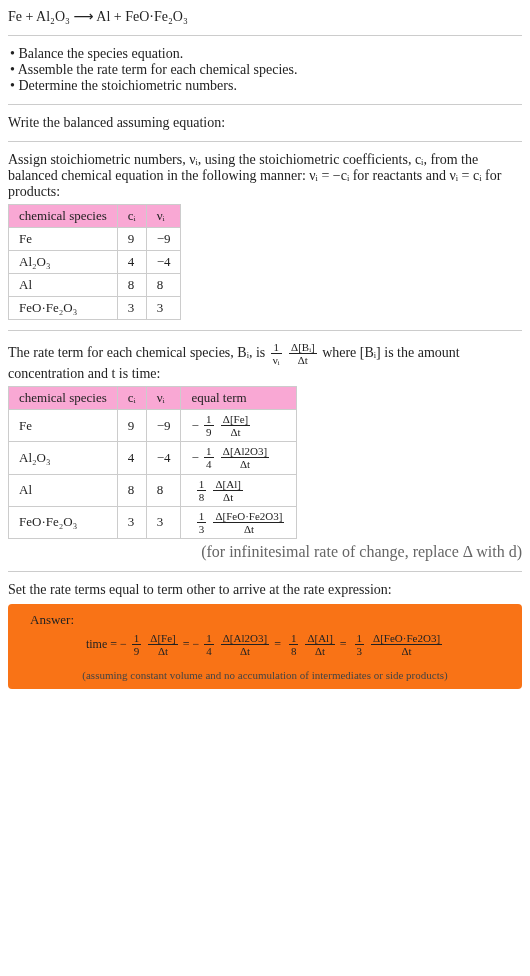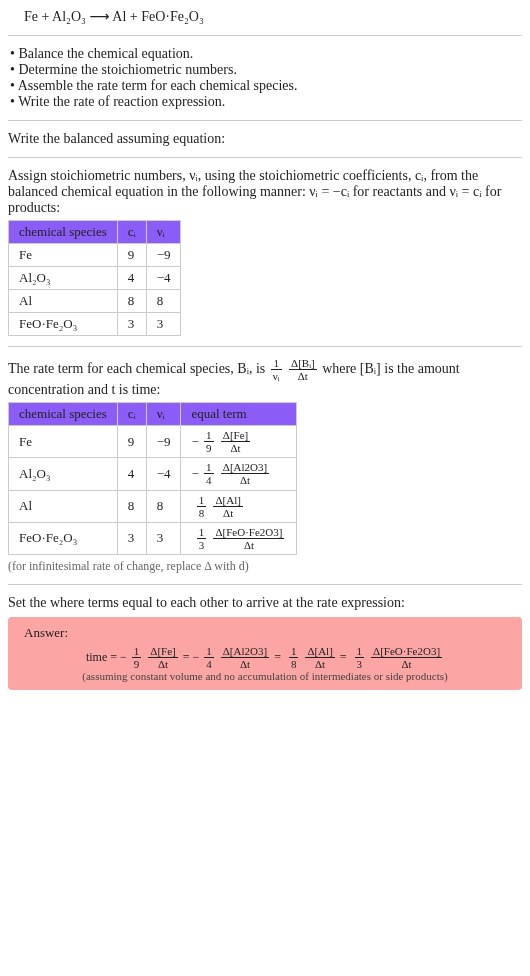--- a/index.html
+++ b/index.html
@@ -14,38 +14,37 @@
 .section {
   margin-bottom: 6px;
 }
 hr {
   border: none;
   border-top: 1px solid #ccc;
   margin: 10px 0;
 }
 .eq {
   font-family: Georgia, serif;
-  margin-left: 16px;
 }
 .bullet {
   margin-left: 2px;
 }
 table.data {
   border-collapse: collapse;
   margin: 4px 0;
 }
 table.data th, table.data td {
   border: 1px solid #ccc;
   padding: 3px 10px;
   text-align: left;
   font-weight: normal;
   font-size: 13px;
 }
 table.data th {
-  background: #8b5cf6;
+  background: #f9a8d4;
 }
 .frac {
   display: inline-block;
   vertical-align: middle;
   text-align: center;
   font-size: 11px;
   line-height: 1.1;
   margin: 0 2px;
 }
 .frac .num {
@@ -55,61 +54,61 @@
 }
 .frac .den {
   display: block;
   padding: 0 2px;
 }
 .neg {
   display: inline-block;
   vertical-align: middle;
 }
 .small-note {
-  font-size: 12px;
+  font-size: 16px;
   color: #666;
+  text-align: right;
 }
 .answer-box {
-  background: #fca5a5;
+  background: #f97316;
   border-radius: 4px;
-  padding: 8px 16px;
+  padding: 8px 22px;
   margin-top: 6px;
 }
 .answer-box .label {
   font-size: 13px;
   margin-bottom: 4px;
 }
 .answer-box .note {
   font-size: 11px;
   color: #444;
   text-align: center;
-  margin-top: 0;
+  margin-top: 12px;
 }
 .rate-expr {
   text-align: center;
   font-size: 12px;
 }
 .inline-mid {
   vertical-align: middle;
 }
 </style>
 </head>
 <body>
 
 <div class="section">
   <div class="eq">Fe + Al₂O₃ ⟶ Al + FeO·Fe₂O₃</div>
 </div>
 
 <hr>
 
 <div class="section">
-  <div class="bullet">• Balance the chemical equation.</div>
+  <div class="bullet">• Balance the species equation.</div>
+  <div class="bullet">• Assemble the rate term for each chemical species.</div>
   <div class="bullet">• Determine the stoichiometric numbers.</div>
-  <div class="bullet">• Assemble the rate term for each chemical species.</div>
-  <div class="bullet">• Write the rate of reaction expression.</div>
 </div>
 
 <hr>
 
 <div class="section">
   <div>Write the balanced assuming equation:</div>
 </div>
 
 <hr>
 
@@ -235,21 +234,21 @@
       </td>
     </tr>
   </tbody>
     </table>
   <div class="small-note">(for infinitesimal rate of change, replace Δ with d)</div>
 </div>
 
 <hr>
 
 <div class="section">
-  <div>Set the where terms equal to each other to arrive at the rate expression:</div>
+  <div>Set the rate terms equal to term other to arrive at the rate expression:</div>
   <div class="answer-box">
     <div class="label">Answer:</div>
     <div class="rate-expr">
       <span class="inline-mid">time = </span>
 
       <span class="neg inline-mid">−</span>
       <span class="frac">
         <span class="num">1</span>
         <span class="den">9</span>
       </span>

